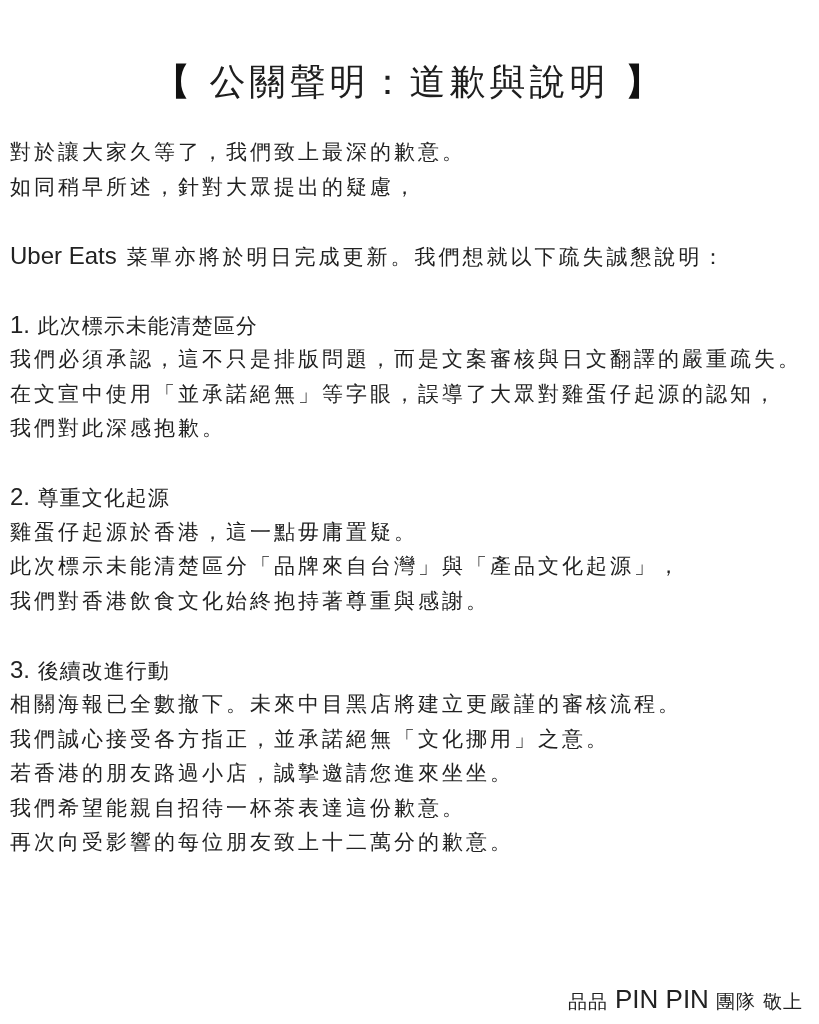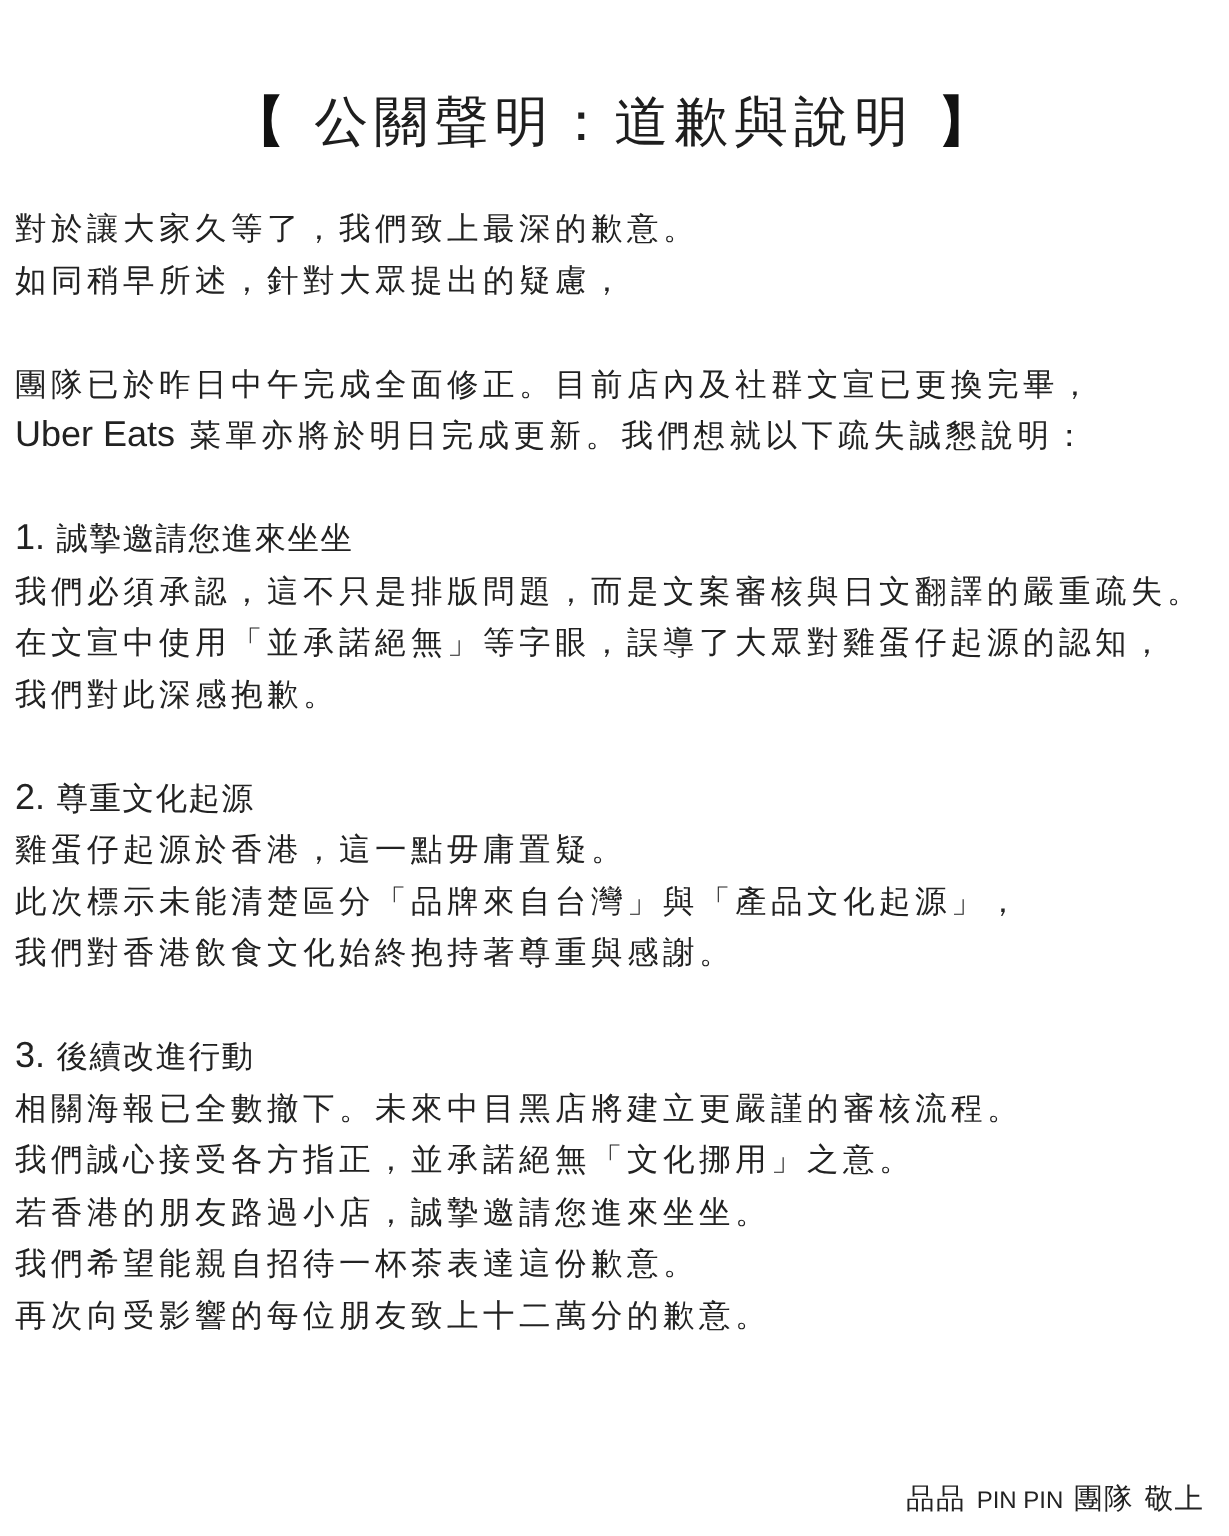--- a/index.html
+++ b/index.html
@@ -66,42 +66,41 @@
     .signature {
       position: absolute;
       right: 16px;
       top: 984px;
       font-size: 19px;
       line-height: 30px;
       letter-spacing: 1px;
       white-space: nowrap;
     }
     .signature .latin {
-      font-size: 16px;
+      font-size: 26px;
     }
   </style>
 </head>
 <body>
 
 <div class="title">
   <span class="bracket">【</span>
   <span>公關聲明：道歉與說明</span>
   <span class="bracket">】</span>
 </div>
 
 <div class="body">
   <span class="line">對於讓大家久等了，我們致上最深的歉意。</span>
   <span class="line">如同稍早所述，針對大眾提出的疑慮，</span>
   <span class="gap"></span>
 
-  <span class="line">團隊已於昨日中午完成全面修正。目前店內及社群文宣已更換完畢，</span>
   <span class="line"><span class="latin">Uber Eats</span><span> 菜單亦將於明日完成更新。我們想就以下疏失誠懇說明：</span></span>
   <span class="gap"></span>
 
-  <span class="line heading"><span class="num">1.</span> <span>誠摯邀請您進來坐坐</span></span>
+  <span class="line heading"><span class="num">1.</span> <span>此次標示未能清楚區分</span></span>
   <span class="line">我們必須承認，這不只是排版問題，而是文案審核與日文翻譯的嚴重疏失。</span>
   <span class="line">在文宣中使用「並承諾絕無」等字眼，誤導了大眾對雞蛋仔起源的認知，</span>
   <span class="line">我們對此深感抱歉。</span>
   <span class="gap"></span>
 
   <span class="line heading"><span class="num">2.</span> <span>尊重文化起源</span></span>
   <span class="line">雞蛋仔起源於香港，這一點毋庸置疑。</span>
   <span class="line">此次標示未能清楚區分「品牌來自台灣」與「產品文化起源」，</span>
   <span class="line">我們對香港飲食文化始終抱持著尊重與感謝。</span>
   <span class="gap"></span>

